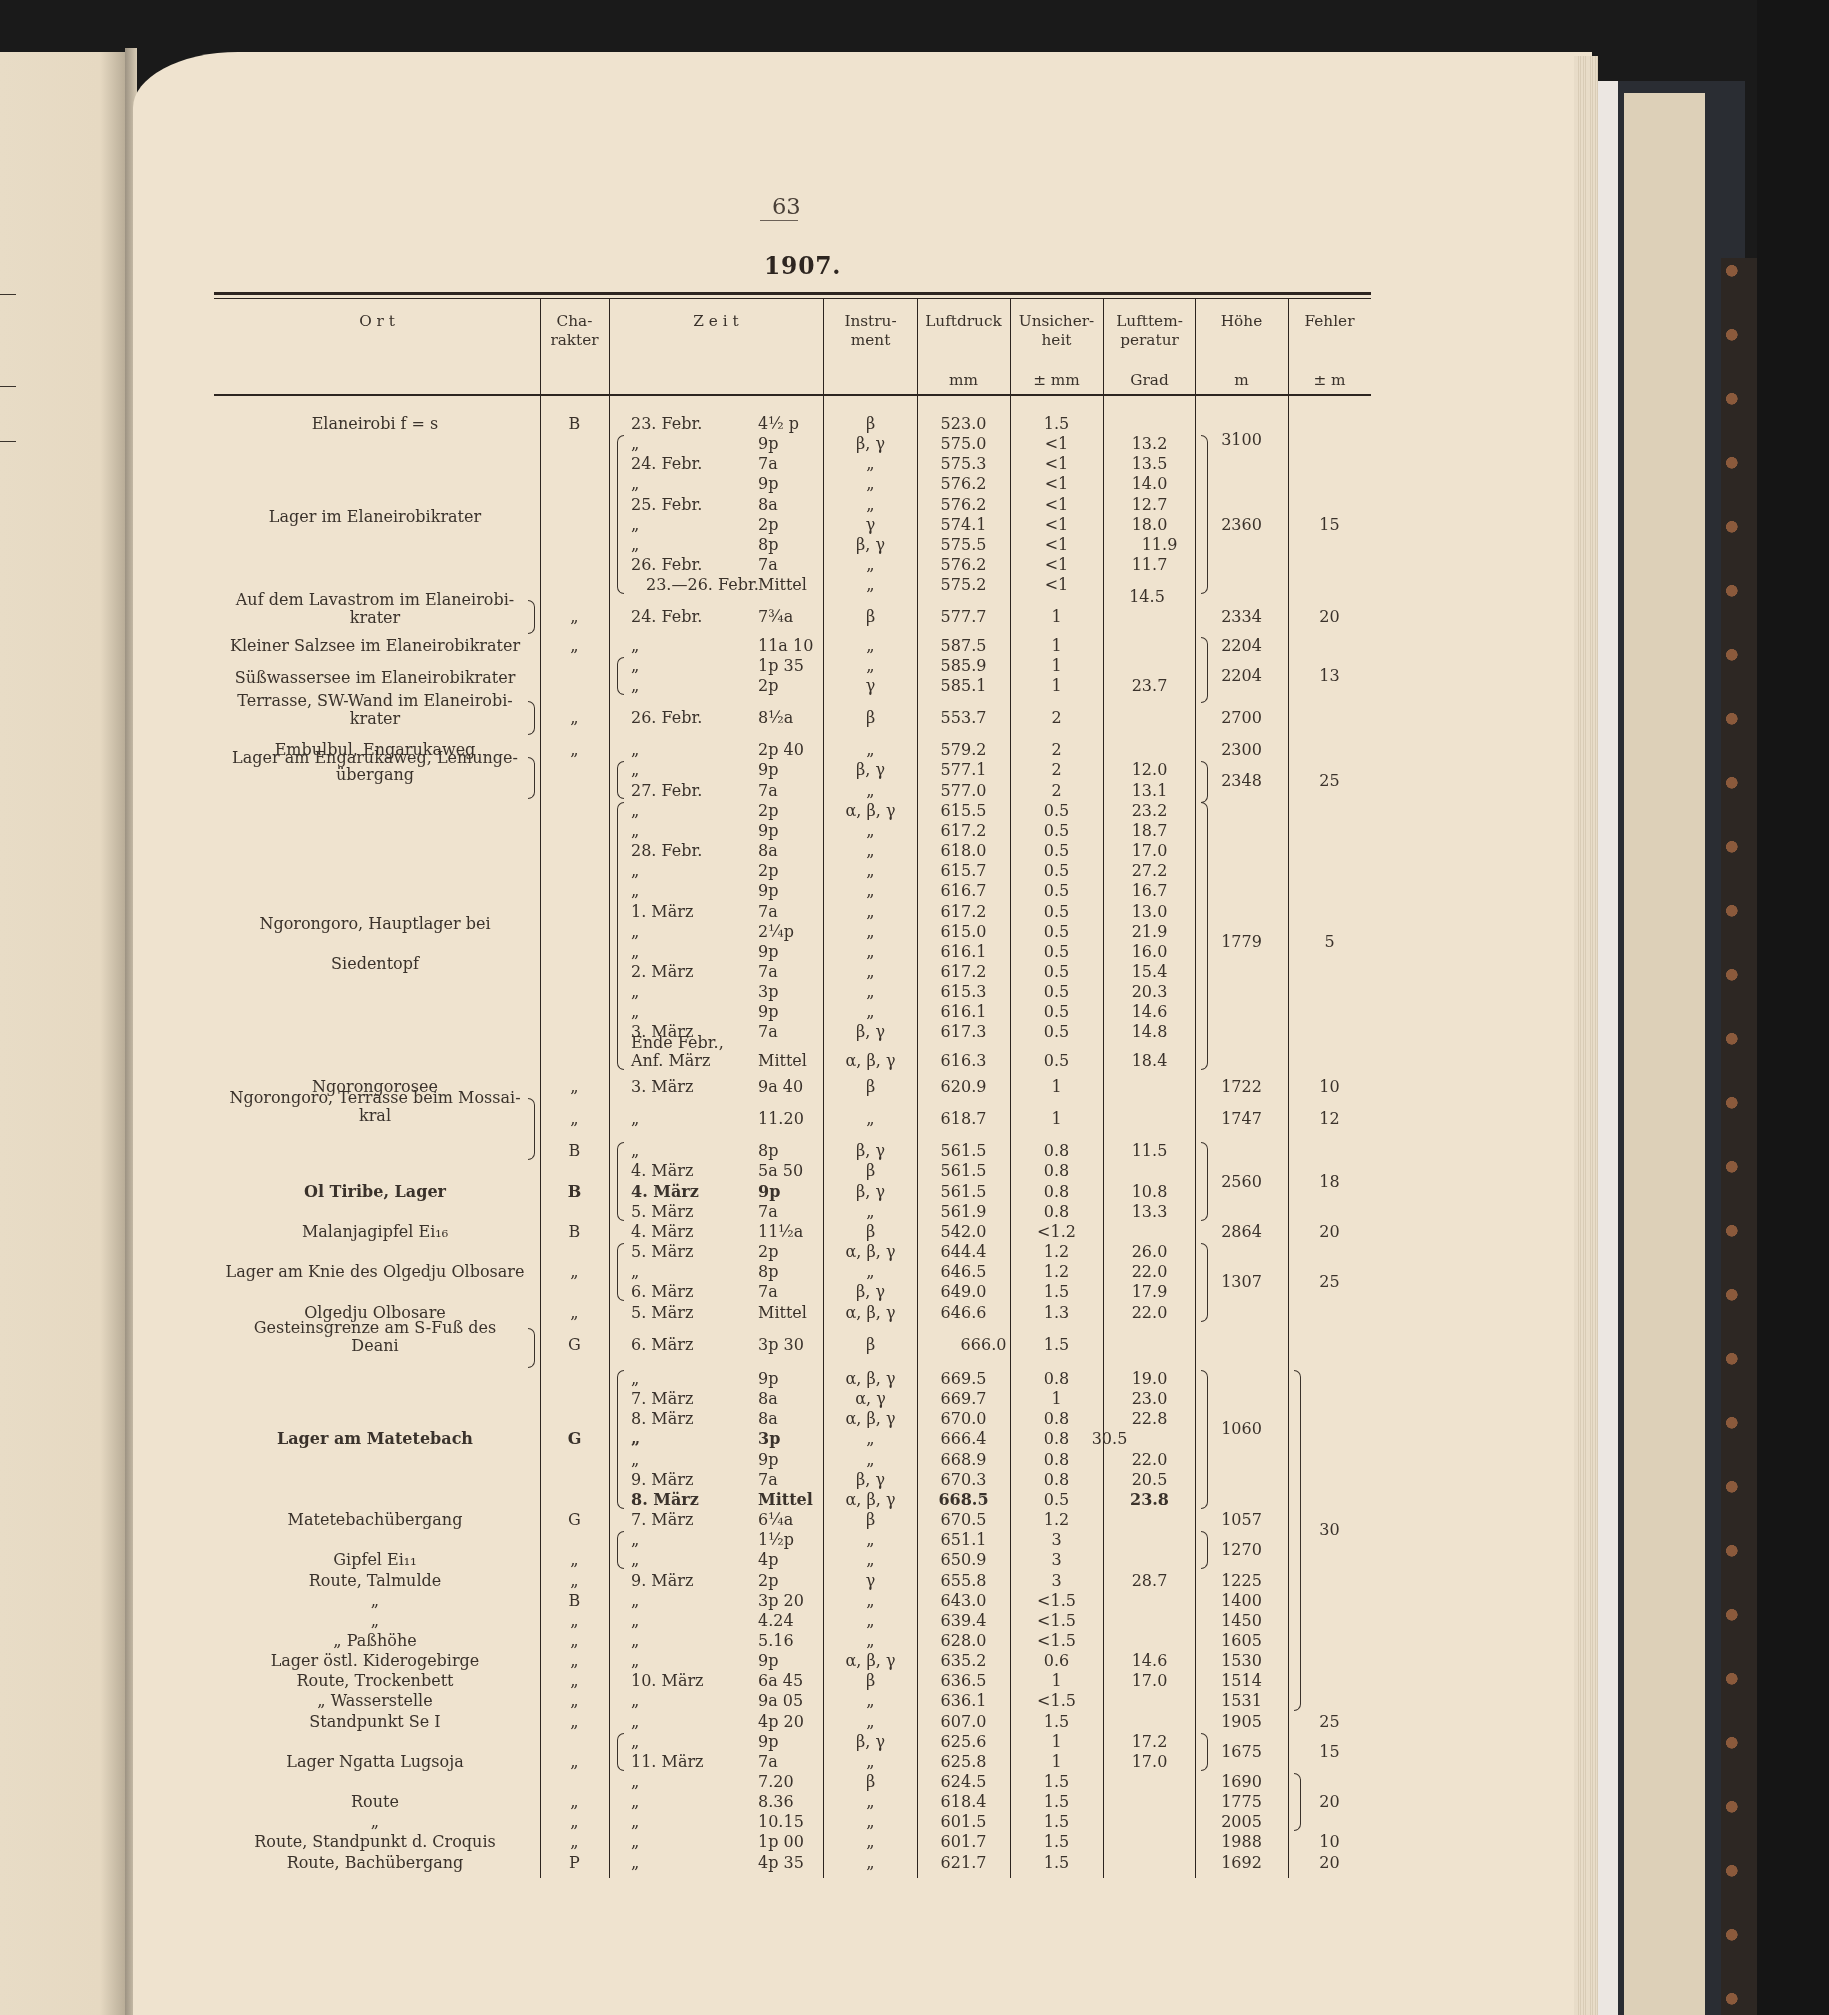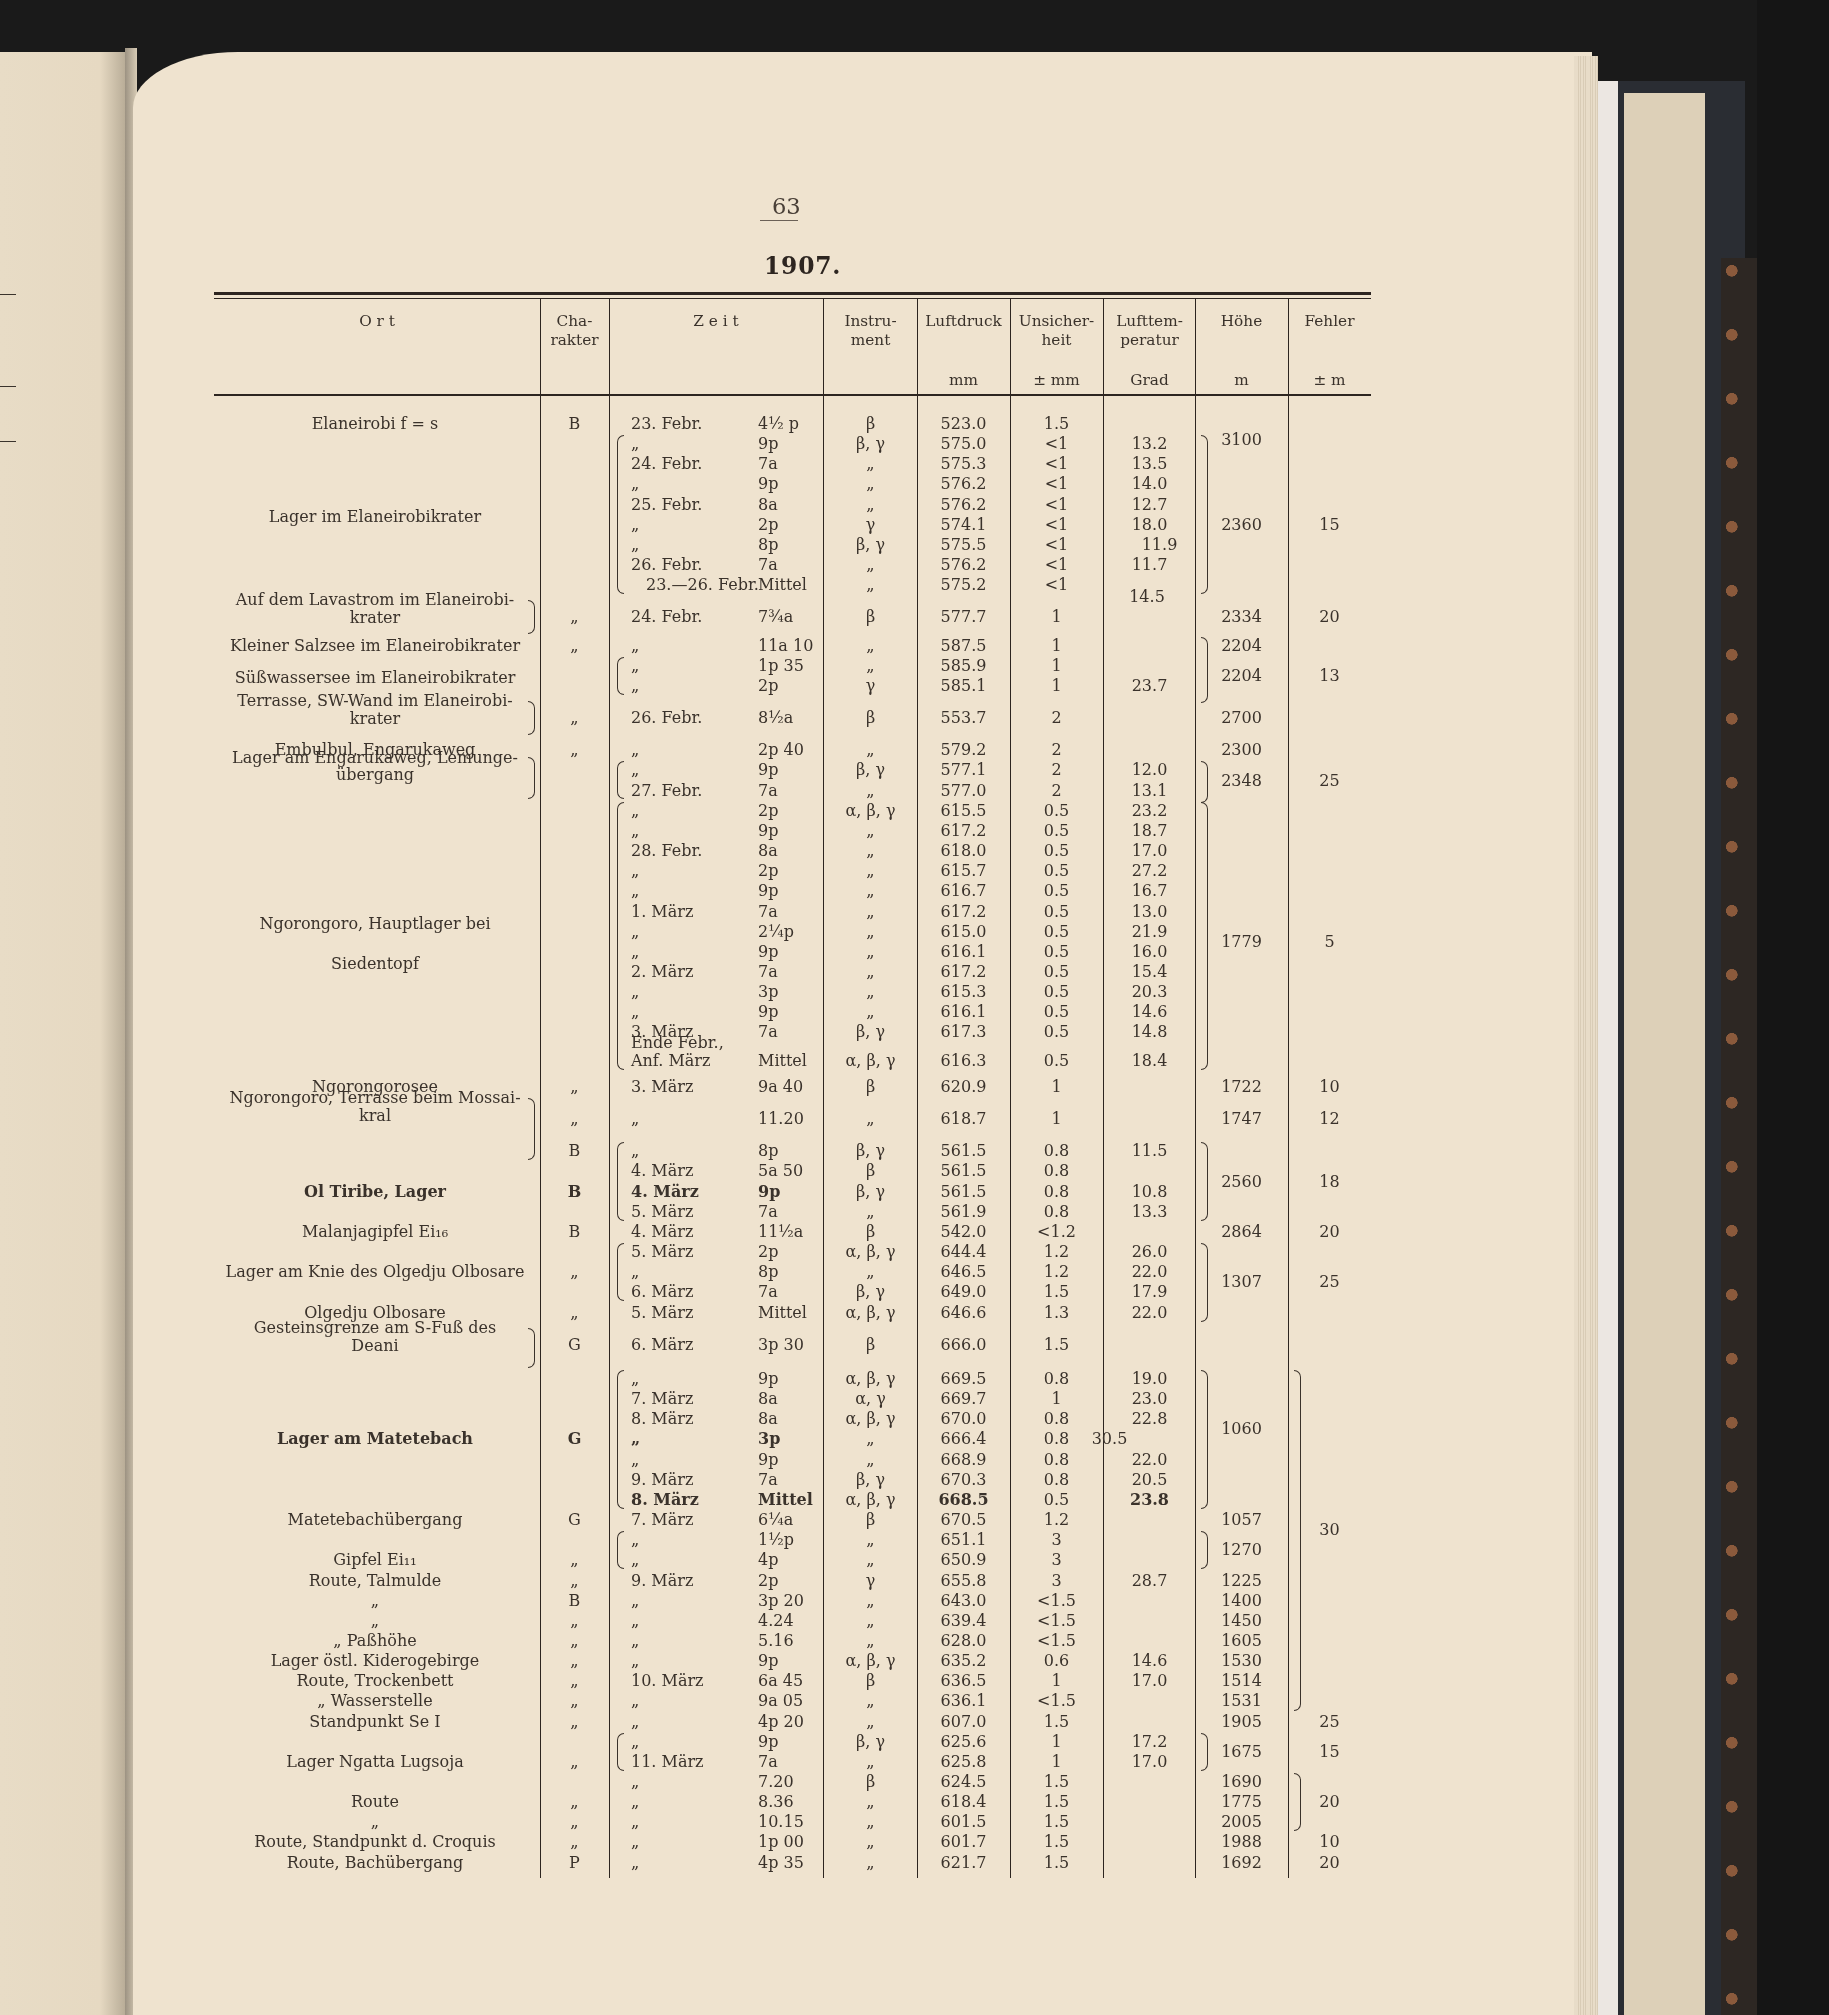--- a/index.html
+++ b/index.html
@@ -369,21 +369,21 @@
       <div class="cell" style="left: 417px; width: 121px; top: 1012px;">5. März</div>
       <div class="cell" style="left: 544px; width: 64px; top: 1012px;">Mittel</div>
       <div class="cell c" style="left: 609px; width: 95px; top: 1012px;">α, β, γ</div>
       <div class="cell c" style="left: 703px; width: 93px; top: 1012px;">646.6</div>
       <div class="cell c" style="left: 796px; width: 93px; top: 1012px;">1.3</div>
       <div class="cell c" style="left: 889px; width: 93px; top: 1012px;">22.0</div>
       <div class="cell c" style="left: 326px; width: 69px; top: 1044px;">G</div>
       <div class="cell" style="left: 417px; width: 121px; top: 1044px;">6. März</div>
       <div class="cell" style="left: 544px; width: 64px; top: 1044px;">3p 30</div>
       <div class="cell c" style="left: 609px; width: 95px; top: 1044px;">β</div>
-      <div class="cell c" style="left: 703px; width: 93px; top: 1044px;">666.0</div>
+      <div class="cell c" style="left: 703px; width: 93px; top: 1044px; padding-left: 20px;">666.0</div>
       <div class="cell c" style="left: 796px; width: 93px; top: 1044px;">1.5</div>
       <div class="cell" style="left: 417px; width: 121px; top: 1078px;">„</div>
       <div class="cell" style="left: 544px; width: 64px; top: 1078px;">9p</div>
       <div class="cell c" style="left: 609px; width: 95px; top: 1078px;">α, β, γ</div>
       <div class="cell c" style="left: 703px; width: 93px; top: 1078px;">669.5</div>
       <div class="cell c" style="left: 796px; width: 93px; top: 1078px;">0.8</div>
       <div class="cell c" style="left: 889px; width: 93px; top: 1078px;">19.0</div>
       <div class="cell" style="left: 417px; width: 121px; top: 1098px;">7. März</div>
       <div class="cell" style="left: 544px; width: 64px; top: 1098px;">8a</div>
       <div class="cell c" style="left: 609px; width: 95px; top: 1098px;">α, γ</div>

